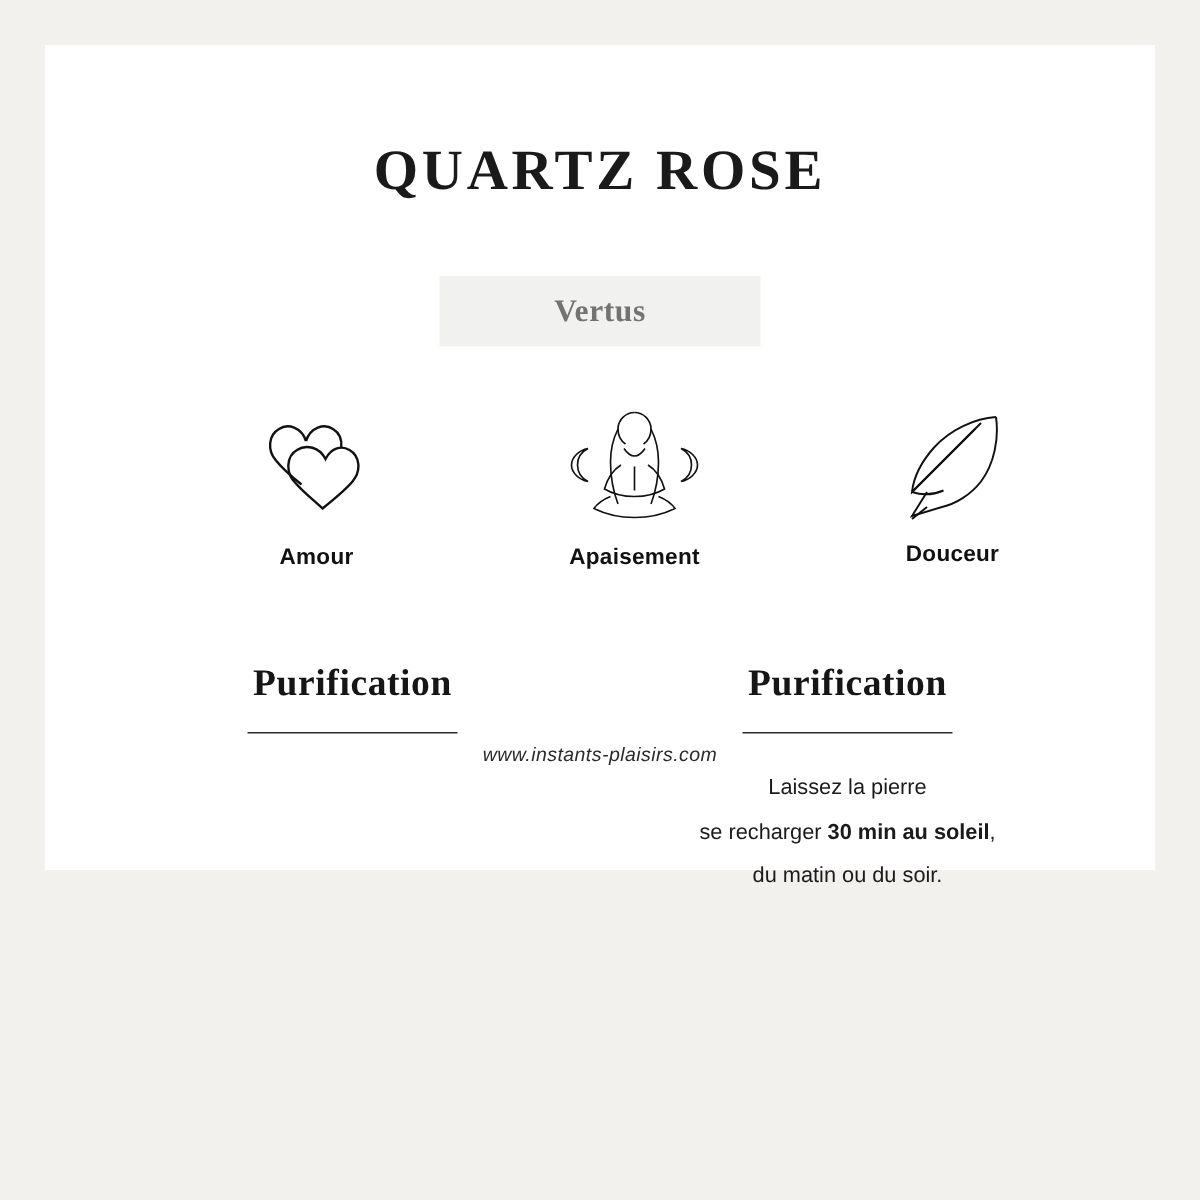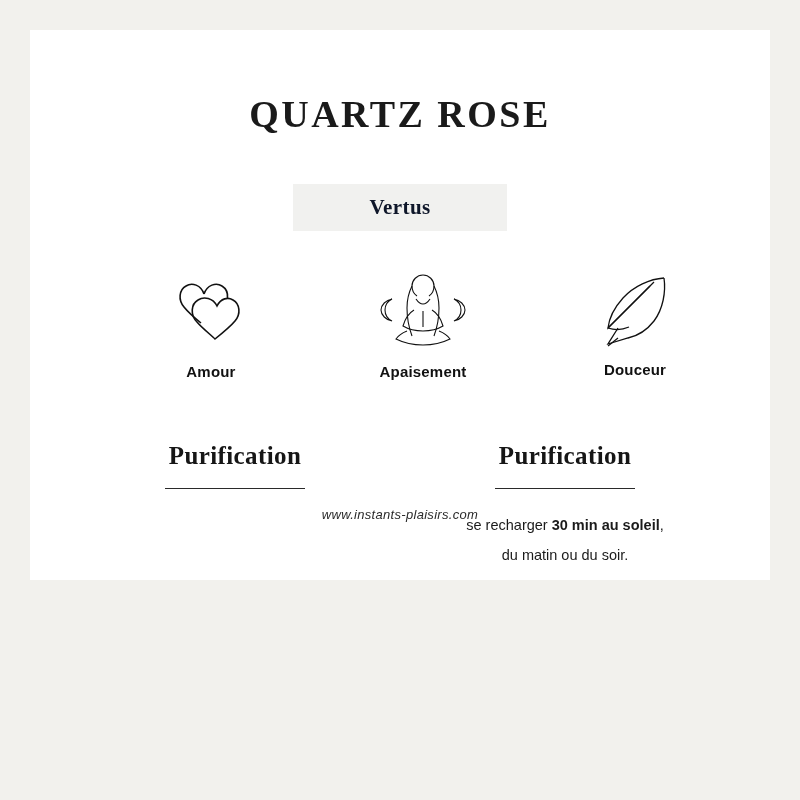--- a/index.html
+++ b/index.html
@@ -31,21 +31,21 @@
     color: #1a1a1a;
     margin-top: 62px;
   }
   .vertus-wrap {
     display: flex;
     justify-content: center;
     margin-top: 48px;
   }
   .vertus-badge {
     background: #f1f1ef;
-    color: #0f172a;
+    color: #737373;
     font-family: "Liberation Serif", serif;
     font-weight: bold;
     font-size: 21px;
     padding: 11px 76px;
     letter-spacing: 0.4px;
   }
   .virtues {
     display: flex;
     justify-content: center;
     align-items: flex-start;
@@ -107,21 +107,21 @@
     line-height: 2.05;
     color: #1b1b1b;
   }
   .care-text b {
     font-weight: bold;
   }
   .footer {
     position: absolute;
     left: 0;
     right: 0;
-    bottom: 58px;
+    bottom: 70px;
     text-align: center;
     font-family: "Liberation Sans", sans-serif;
     font-style: italic;
     font-size: 13px;
     color: #2a2a2a;
     letter-spacing: 0.3px;
   }
 </style>
 </head>
 <body>
@@ -184,20 +184,21 @@
 
     <div class="care-col">
       <div class="care-heading">Purification</div>
       <div class="rule"></div>
     </div>
 
     <div class="care-col">
       <div class="care-heading">Purification</div>
       <div class="rule"></div>
       <div class="care-text">
+          <div><span>Laissez la pierre</span></div>
           <div><span>se recharger </span><b>30 min au soleil</b><span>,</span></div>
           <div><span>du matin ou du soir.</span></div>
         </div>
     </div>
 
   </div>
 
   <div class="footer">www.instants-plaisirs.com</div>
 
 </div>

